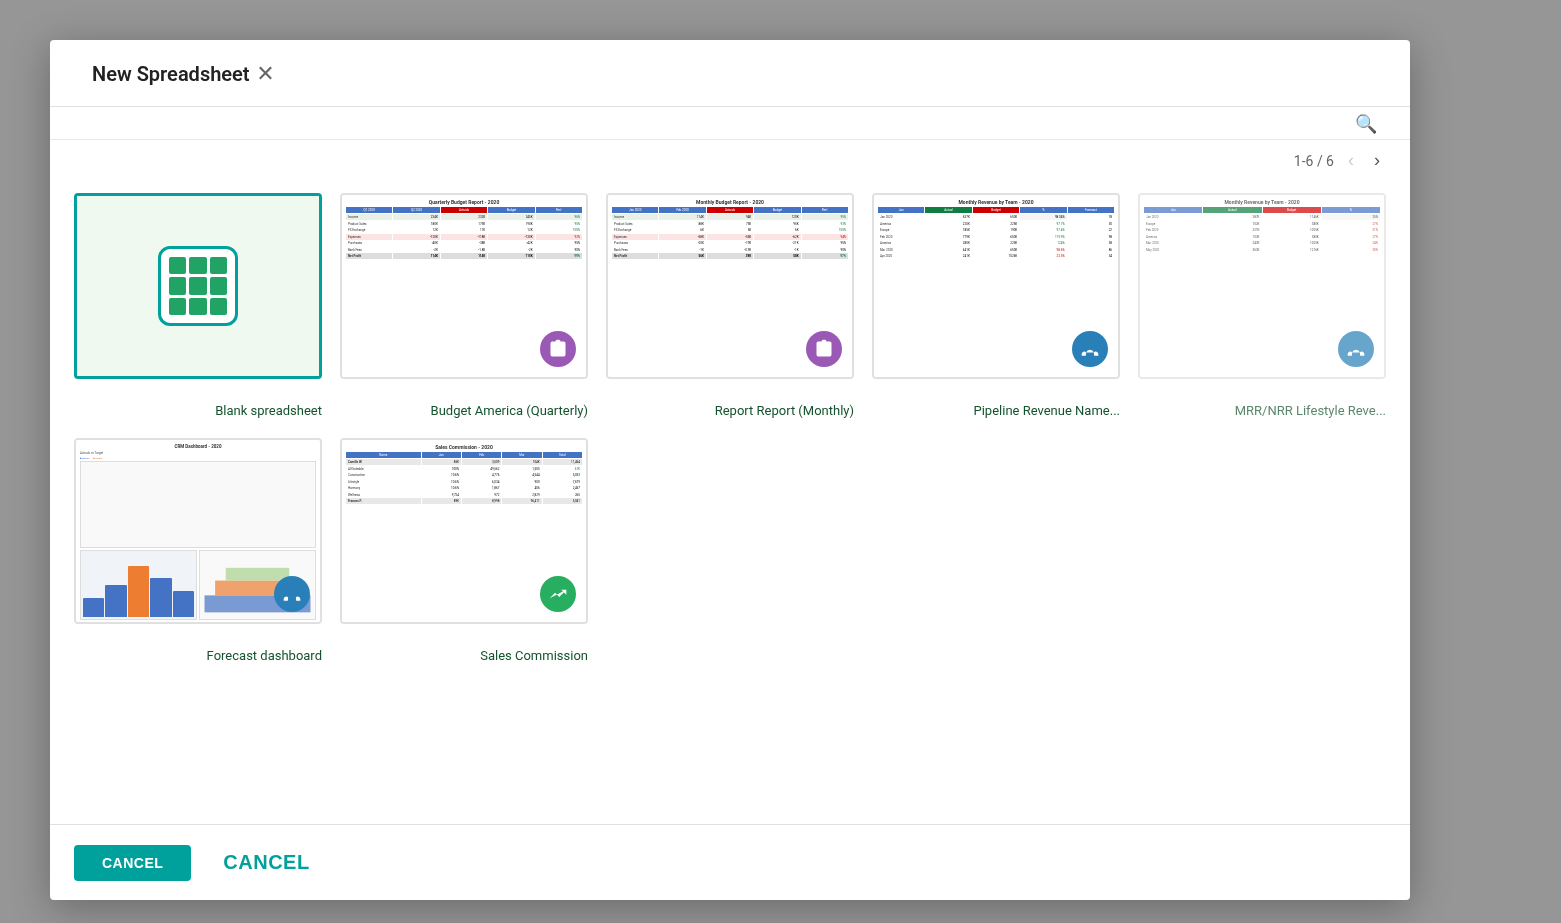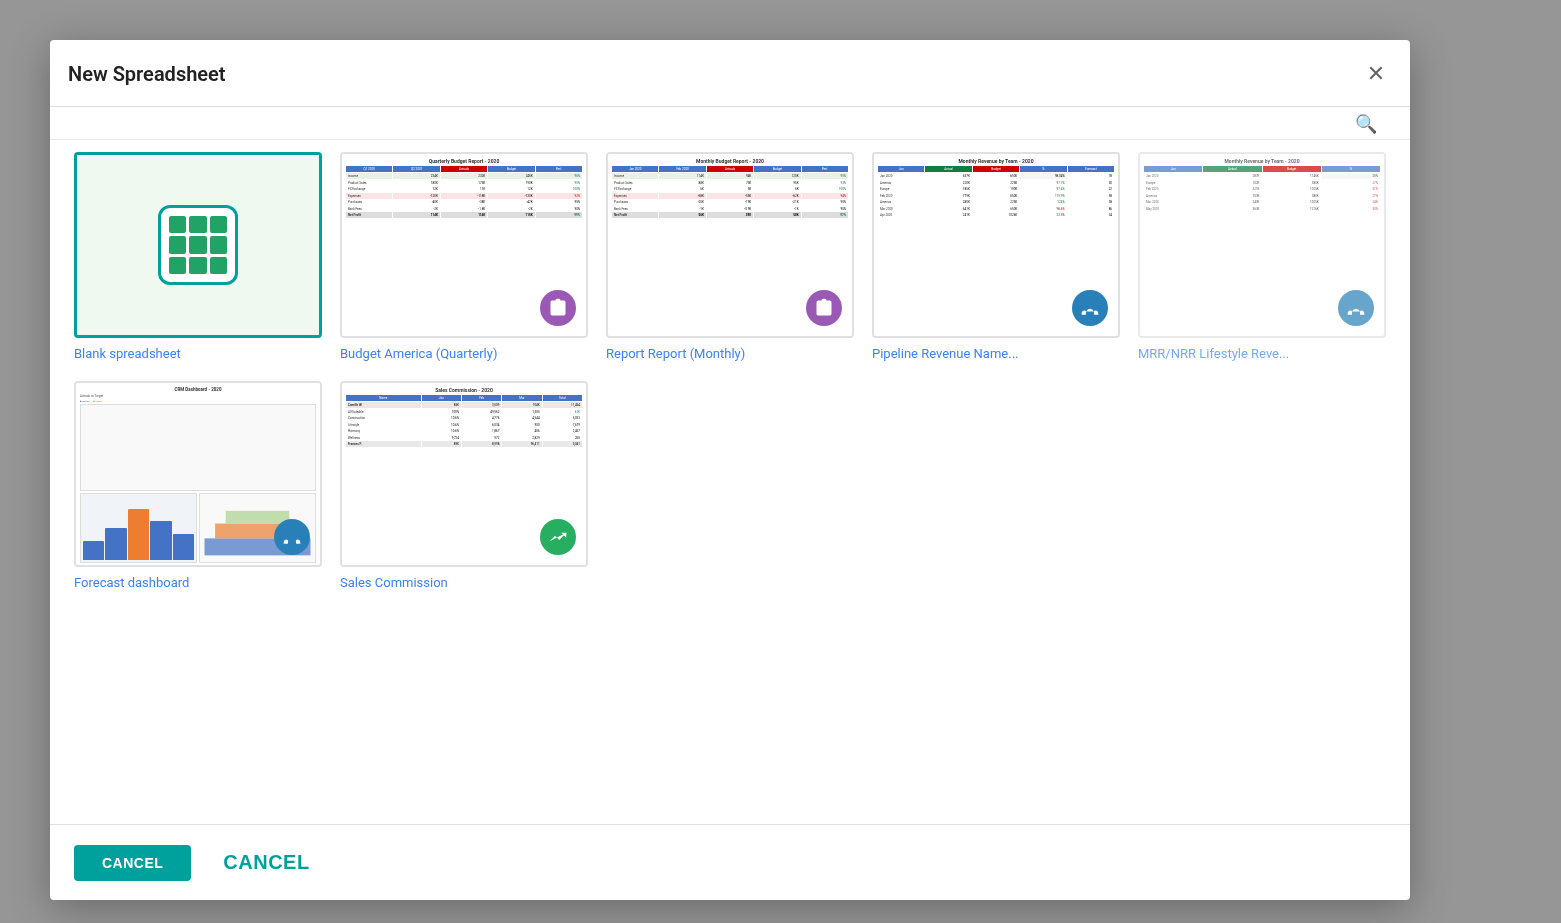--- a/index.html
+++ b/index.html
@@ -30,22 +30,21 @@
       border-radius: 4px;
       box-shadow: 0 8px 40px rgba(0,0,0,0.3);
       display: flex;
       flex-direction: column;
     }
 
     
     .modal-header {
       display: flex;
       align-items: center;
-      justify-content: space-between;
-      padding: 18px 18px 16px;
+      padding: 18px 42px 16px;
       border-bottom: 1px solid #e0e0e0;
     }
 
     .modal-title {
       font-size: 20px;
       font-weight: 600;
       color: #222;
     }
 
     .close-btn {
@@ -136,24 +135,24 @@
       background: #f8f8f8;
       position: relative;
       transition: border-color 0.15s;
     }
 
     .template-item.selected .template-preview {
       border: 3px solid #00a09d;
     }
 
     .template-label {
-      margin-top: 8px;
+      margin-top: 24px;
       font-size: 13px;
-      color: #3b82f6;
-      text-align: left;
+      color: #14532d;
+      text-align: right;
     }
 
     
     .blank-icon {
       width: 100%;
       height: 100%;
       display: flex;
       align-items: center;
       justify-content: center;
       background: #f0f9f0;
@@ -370,20 +369,25 @@
     <span class="modal-title">New Spreadsheet</span>
     <button class="close-btn">
       <span>✕</span>
     </button>
   </div>
 
   <div class="search-container">
     <span class="search-icon">🔍</span>
   </div>
 
+  <div class="pagination-bar">
+    <span>1-6 / 6</span>
+    <button class="pag-btn disabled">‹</button>
+    <button class="pag-btn">›</button>
+  </div>
 
   <div class="template-grid">
 
     <div class="template-item selected">
       <div class="template-preview">
         <div class="blank-icon">
           <div class="blank-grid-icon">
             <div class="blank-grid-inner">
               <div class="blank-grid-cell"></div>
               <div class="blank-grid-cell"></div>

